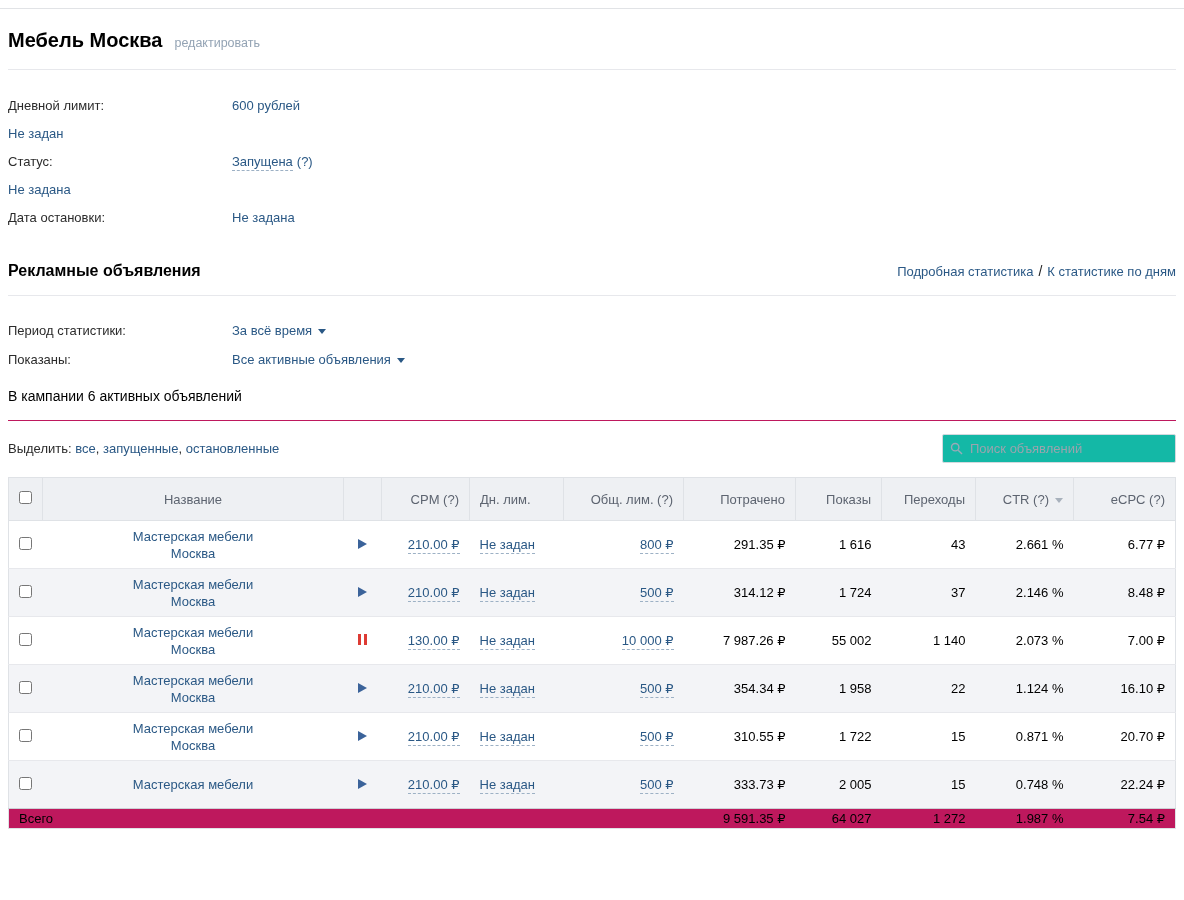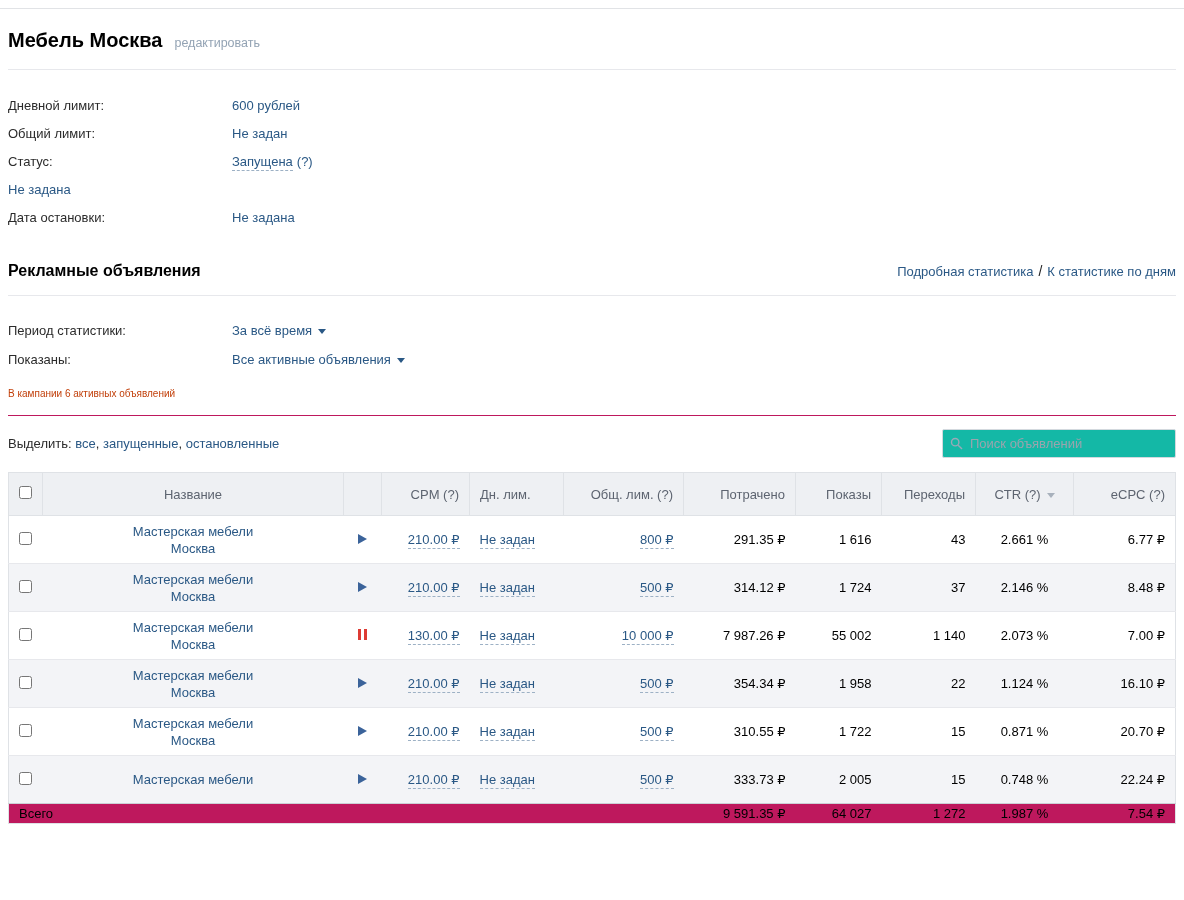--- a/index.html
+++ b/index.html
@@ -34,21 +34,21 @@
   .section-links { font-size: 13px; }
   .links-sep { color: #222; margin: 0 5px; font-size: 14px; }
 
   
   .filters { padding: 20px 0 2px; }
   .filter-row { display: flex; line-height: 29px; }
   .filter-label { width: 224px; color: #2b2b2b; }
   .dropdown { color: #2a5885; }
   .caret { display: inline-block; width: 0; height: 0; border-left: 4px solid transparent; border-right: 4px solid transparent; border-top: 5px solid #2a5885; margin-left: 6px; vertical-align: 1px; }
 
-  .campaign-summary { padding: 12px 0 16px; font-size: 10px; color: #c2410c; }
+  .campaign-summary { padding: 12px 0 16px; font-size: 14px; color: #000000; }
 
   
   .toolbar { border-top: 1px solid #be185d; padding: 13px 0 14px; display: flex; justify-content: space-between; align-items: center; }
   .select-links { color: #2b2b2b; }
   .select-links a { color: #2a5885; }
   .search-box { position: relative; width: 234px; }
   .search-box input {
     width: 100%; height: 29px; border: 1px solid #d3d9de; border-radius: 2px;
     padding: 0 8px 0 27px; font-size: 13px; color: #222; outline: none;
     font-family: inherit; background: #14b8a6;
@@ -70,21 +70,21 @@
   .ads-table tbody tr:nth-child(even) { background: #f3f4f7; }
   .col-check { width: 34px; text-align: center; }
   .col-name { text-align: center; }
   .col-state { width: 38px; text-align: center; }
   .col-cpm { width: 88px; text-align: right; }
   .col-daylim { width: 94px; text-align: left; }
   .col-totlim { width: 120px; text-align: right; }
   .col-spent { width: 112px; text-align: right; }
   .col-impr { width: 86px; text-align: right; }
   .col-clicks { width: 94px; text-align: right; }
-  .col-ctr { width: 98px; text-align: center; }
+  .col-ctr { width: 98px; text-align: right; }
   .col-ecpc { width: 102px; text-align: right; }
   td.col-spent, td.col-impr, td.col-clicks, td.col-ctr, td.col-ecpc { color: #000; }
   .name-link { color: #2a5885; display: inline-block; max-width: 150px; line-height: 17px; }
   .play-icon { display: inline-block; width: 0; height: 0; border-top: 5px solid transparent; border-bottom: 5px solid transparent; border-left: 9px solid #3b639a; }
   .pause-icon { display: inline-flex; gap: 3px; }
   .pause-icon i { display: block; width: 3px; height: 11px; background: #dd3b34; }
   .sort-arrow { display: inline-block; width: 0; height: 0; border-left: 4px solid transparent; border-right: 4px solid transparent; border-top: 5px solid #a8b1bc; margin-left: 6px; vertical-align: 1px; }
   .ads-table tfoot td { border-top: 1px solid #ccd0d6; background: #be185d; padding: 2px 10px; height: auto; color: #000; }
   .total-label { text-align: left; color: #222; }
   input[type="checkbox"] { width: 13px; height: 13px; margin: 0; }
@@ -100,21 +100,20 @@
     <h1 class="campaign-title">Мебель Москва</h1>
     <a class="edit-link">редактировать</a>
   </div>
 
   <div class="info-list">
     <div class="info-row">
       <div class="info-label">Дневной лимит:</div>
       <a class="info-value">600 рублей</a>
     </div>
     <div class="info-row">
-      <div class="info-label">Общий лимит:</div>
       <a class="info-value">Не задан</a>
     </div>
     <div class="info-row">
       <div class="info-label">Статус:</div>
       <div>
         <a class="dashed">Запущена</a><a class="hint">(?)</a>
       </div>
     </div>
     <div class="info-row">
       <a class="info-value">Не задана</a>

